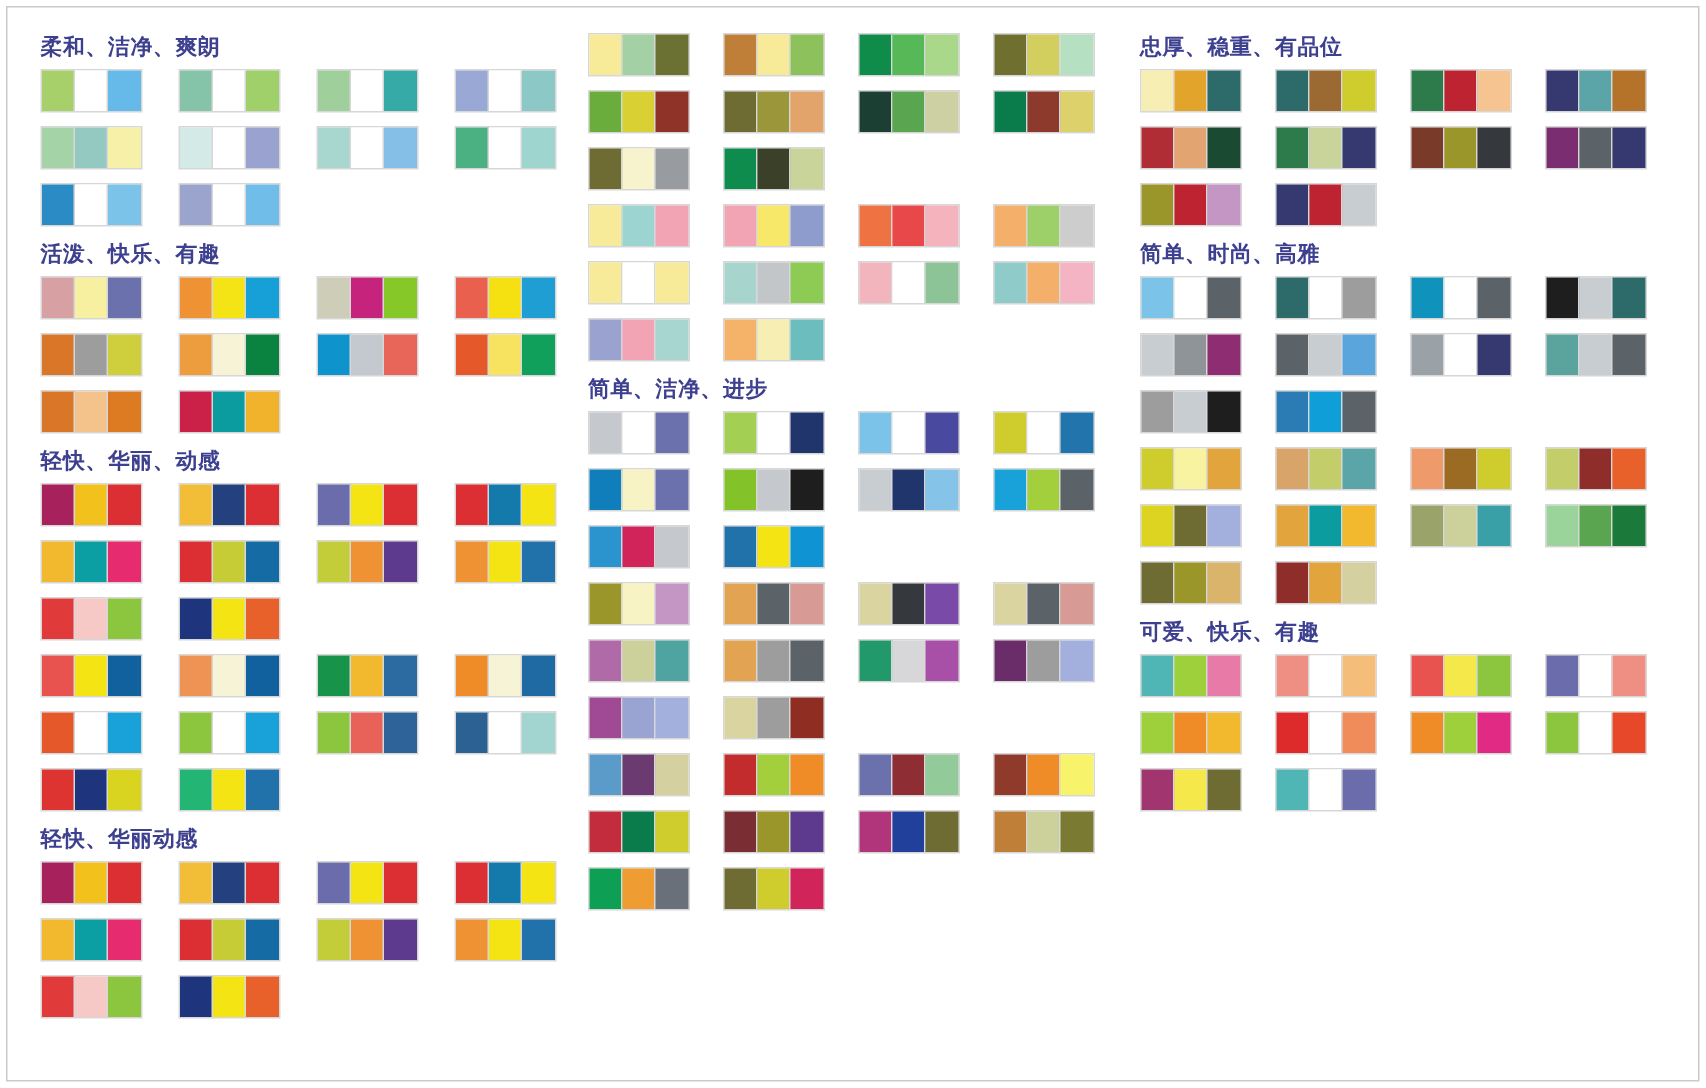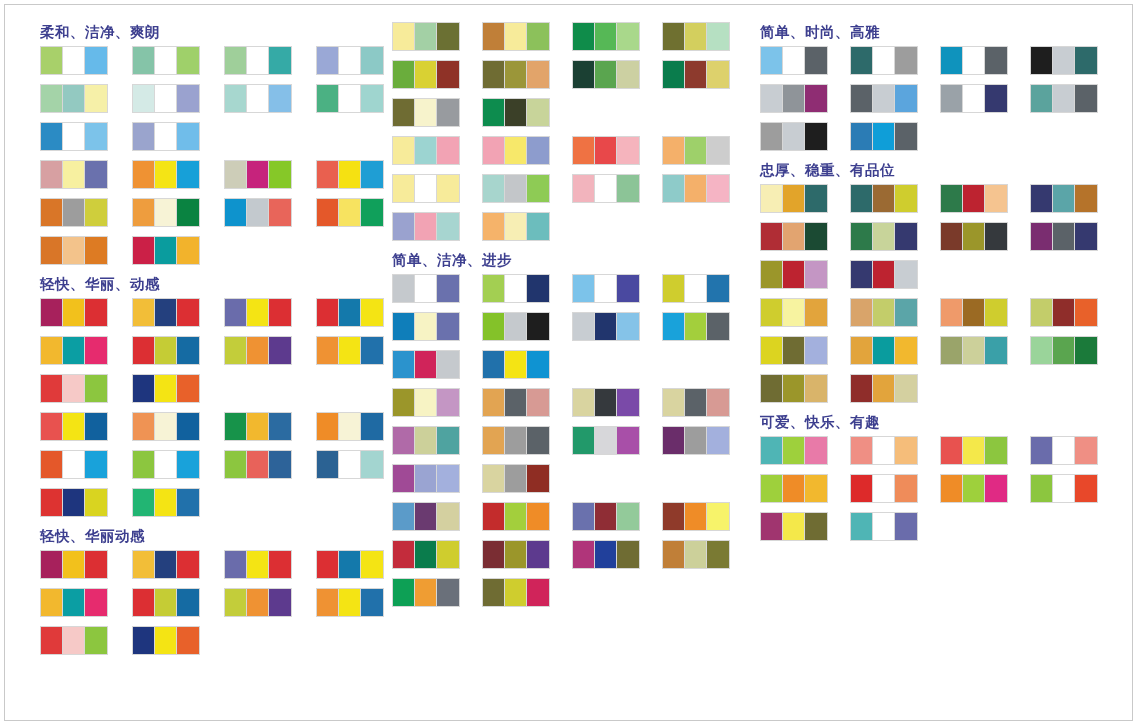--- a/index.html
+++ b/index.html
@@ -37,21 +37,21 @@
     height: 725px;
     display: flex;
     flex-direction: row;
     box-sizing: border-box;
     padding: 22px 0 0 0;
   }
   .column {
     position: relative;
     box-sizing: border-box;
   }
-  .column-1 { width: 382px; padding-left: 40px; }
+  .column-1 { width: 382px; padding-left: 27px; }
   .column-2 { width: 368px; padding-left: 10px; }
   .column-3 { width: 387px; padding-left: 10px; }
 
   .section {
     margin-bottom: 0px;
   }
   .section-title {
     color: #3d3f8f;
     font-size: 14.5px;
     font-weight: bold;
@@ -156,20 +156,21 @@
               </div>
               <div class="swatch-group">
                 <div class="swatch-cell" style="background-color: rgb(154, 164, 205);"></div>
                 <div class="swatch-cell" style="background-color: rgb(255, 255, 255);"></div>
                 <div class="swatch-cell" style="background-color: rgb(112, 189, 234);"></div>
               </div>
             </div>
           </div>
         </div>
         <div class="section">
+          <div class="section-title">活泼、快乐、有趣</div>
           <div class="rows">
             <div class="swatch-row">
               <div class="swatch-group">
                 <div class="swatch-cell" style="background-color: rgb(215, 160, 162);"></div>
                 <div class="swatch-cell" style="background-color: rgb(247, 240, 160);"></div>
                 <div class="swatch-cell" style="background-color: rgb(106, 113, 173);"></div>
               </div>
               <div class="swatch-group">
                 <div class="swatch-cell" style="background-color: rgb(239, 146, 51);"></div>
                 <div class="swatch-cell" style="background-color: rgb(244, 228, 21);"></div>
@@ -703,20 +704,81 @@
                 <div class="swatch-cell" style="background-color: rgb(111, 108, 51);"></div>
                 <div class="swatch-cell" style="background-color: rgb(207, 205, 46);"></div>
                 <div class="swatch-cell" style="background-color: rgb(208, 36, 90);"></div>
               </div>
             </div>
           </div>
         </div>
       </div>
       <div class="column column-3">
         <div class="section">
+          <div class="section-title">忠厚、稳重、有品位</div>
+          <div class="rows">
+            <div class="swatch-row">
+              <div class="swatch-group">
+                <div class="swatch-cell" style="background-color: rgb(247, 238, 180);"></div>
+                <div class="swatch-cell" style="background-color: rgb(226, 164, 42);"></div>
+                <div class="swatch-cell" style="background-color: rgb(45, 106, 106);"></div>
+              </div>
+              <div class="swatch-group">
+                <div class="swatch-cell" style="background-color: rgb(45, 106, 106);"></div>
+                <div class="swatch-cell" style="background-color: rgb(155, 106, 51);"></div>
+                <div class="swatch-cell" style="background-color: rgb(207, 205, 46);"></div>
+              </div>
+              <div class="swatch-group">
+                <div class="swatch-cell" style="background-color: rgb(45, 122, 74);"></div>
+                <div class="swatch-cell" style="background-color: rgb(189, 35, 48);"></div>
+                <div class="swatch-cell" style="background-color: rgb(245, 196, 144);"></div>
+              </div>
+              <div class="swatch-group">
+                <div class="swatch-cell" style="background-color: rgb(53, 57, 111);"></div>
+                <div class="swatch-cell" style="background-color: rgb(91, 165, 168);"></div>
+                <div class="swatch-cell" style="background-color: rgb(181, 115, 42);"></div>
+              </div>
+            </div>
+            <div class="swatch-row">
+              <div class="swatch-group">
+                <div class="swatch-cell" style="background-color: rgb(176, 45, 53);"></div>
+                <div class="swatch-cell" style="background-color: rgb(226, 164, 112);"></div>
+                <div class="swatch-cell" style="background-color: rgb(27, 74, 51);"></div>
+              </div>
+              <div class="swatch-group">
+                <div class="swatch-cell" style="background-color: rgb(45, 122, 74);"></div>
+                <div class="swatch-cell" style="background-color: rgb(200, 212, 154);"></div>
+                <div class="swatch-cell" style="background-color: rgb(53, 57, 111);"></div>
+              </div>
+              <div class="swatch-group">
+                <div class="swatch-cell" style="background-color: rgb(122, 58, 42);"></div>
+                <div class="swatch-cell" style="background-color: rgb(155, 150, 42);"></div>
+                <div class="swatch-cell" style="background-color: rgb(53, 57, 61);"></div>
+              </div>
+              <div class="swatch-group">
+                <div class="swatch-cell" style="background-color: rgb(122, 45, 112);"></div>
+                <div class="swatch-cell" style="background-color: rgb(91, 98, 104);"></div>
+                <div class="swatch-cell" style="background-color: rgb(53, 57, 111);"></div>
+              </div>
+            </div>
+            <div class="swatch-row">
+              <div class="swatch-group">
+                <div class="swatch-cell" style="background-color: rgb(155, 150, 42);"></div>
+                <div class="swatch-cell" style="background-color: rgb(189, 35, 48);"></div>
+                <div class="swatch-cell" style="background-color: rgb(196, 150, 196);"></div>
+              </div>
+              <div class="swatch-group">
+                <div class="swatch-cell" style="background-color: rgb(53, 57, 111);"></div>
+                <div class="swatch-cell" style="background-color: rgb(189, 35, 48);"></div>
+                <div class="swatch-cell" style="background-color: rgb(200, 205, 210);"></div>
+              </div>
+            </div>
+          </div>
+        </div>
+        <div class="section">
           <div class="section-title">简单、时尚、高雅</div>
           <div class="rows">
             <div class="swatch-row">
               <div class="swatch-group">
                 <div class="swatch-cell" style="background-color: rgb(124, 195, 234);"></div>
                 <div class="swatch-cell" style="background-color: rgb(255, 255, 255);"></div>
                 <div class="swatch-cell" style="background-color: rgb(91, 98, 104);"></div>
               </div>
               <div class="swatch-group">
                 <div class="swatch-cell" style="background-color: rgb(45, 106, 106);"></div>
@@ -759,81 +821,20 @@
             <div class="swatch-row">
               <div class="swatch-group">
                 <div class="swatch-cell" style="background-color: rgb(157, 157, 157);"></div>
                 <div class="swatch-cell" style="background-color: rgb(200, 205, 210);"></div>
                 <div class="swatch-cell" style="background-color: rgb(30, 30, 30);"></div>
               </div>
               <div class="swatch-group">
                 <div class="swatch-cell" style="background-color: rgb(43, 124, 181);"></div>
                 <div class="swatch-cell" style="background-color: rgb(15, 158, 216);"></div>
                 <div class="swatch-cell" style="background-color: rgb(91, 98, 104);"></div>
-              </div>
-            </div>
-          </div>
-        </div>
-        <div class="section">
-          <div class="section-title">忠厚、稳重、有品位</div>
-          <div class="rows">
-            <div class="swatch-row">
-              <div class="swatch-group">
-                <div class="swatch-cell" style="background-color: rgb(247, 238, 180);"></div>
-                <div class="swatch-cell" style="background-color: rgb(226, 164, 42);"></div>
-                <div class="swatch-cell" style="background-color: rgb(45, 106, 106);"></div>
-              </div>
-              <div class="swatch-group">
-                <div class="swatch-cell" style="background-color: rgb(45, 106, 106);"></div>
-                <div class="swatch-cell" style="background-color: rgb(155, 106, 51);"></div>
-                <div class="swatch-cell" style="background-color: rgb(207, 205, 46);"></div>
-              </div>
-              <div class="swatch-group">
-                <div class="swatch-cell" style="background-color: rgb(45, 122, 74);"></div>
-                <div class="swatch-cell" style="background-color: rgb(189, 35, 48);"></div>
-                <div class="swatch-cell" style="background-color: rgb(245, 196, 144);"></div>
-              </div>
-              <div class="swatch-group">
-                <div class="swatch-cell" style="background-color: rgb(53, 57, 111);"></div>
-                <div class="swatch-cell" style="background-color: rgb(91, 165, 168);"></div>
-                <div class="swatch-cell" style="background-color: rgb(181, 115, 42);"></div>
-              </div>
-            </div>
-            <div class="swatch-row">
-              <div class="swatch-group">
-                <div class="swatch-cell" style="background-color: rgb(176, 45, 53);"></div>
-                <div class="swatch-cell" style="background-color: rgb(226, 164, 112);"></div>
-                <div class="swatch-cell" style="background-color: rgb(27, 74, 51);"></div>
-              </div>
-              <div class="swatch-group">
-                <div class="swatch-cell" style="background-color: rgb(45, 122, 74);"></div>
-                <div class="swatch-cell" style="background-color: rgb(200, 212, 154);"></div>
-                <div class="swatch-cell" style="background-color: rgb(53, 57, 111);"></div>
-              </div>
-              <div class="swatch-group">
-                <div class="swatch-cell" style="background-color: rgb(122, 58, 42);"></div>
-                <div class="swatch-cell" style="background-color: rgb(155, 150, 42);"></div>
-                <div class="swatch-cell" style="background-color: rgb(53, 57, 61);"></div>
-              </div>
-              <div class="swatch-group">
-                <div class="swatch-cell" style="background-color: rgb(122, 45, 112);"></div>
-                <div class="swatch-cell" style="background-color: rgb(91, 98, 104);"></div>
-                <div class="swatch-cell" style="background-color: rgb(53, 57, 111);"></div>
-              </div>
-            </div>
-            <div class="swatch-row">
-              <div class="swatch-group">
-                <div class="swatch-cell" style="background-color: rgb(155, 150, 42);"></div>
-                <div class="swatch-cell" style="background-color: rgb(189, 35, 48);"></div>
-                <div class="swatch-cell" style="background-color: rgb(196, 150, 196);"></div>
-              </div>
-              <div class="swatch-group">
-                <div class="swatch-cell" style="background-color: rgb(53, 57, 111);"></div>
-                <div class="swatch-cell" style="background-color: rgb(189, 35, 48);"></div>
-                <div class="swatch-cell" style="background-color: rgb(200, 205, 210);"></div>
               </div>
             </div>
           </div>
         </div>
         <div class="section">
           <div class="rows">
             <div class="swatch-row">
               <div class="swatch-group">
                 <div class="swatch-cell" style="background-color: rgb(207, 205, 46);"></div>
                 <div class="swatch-cell" style="background-color: rgb(247, 243, 160);"></div>

